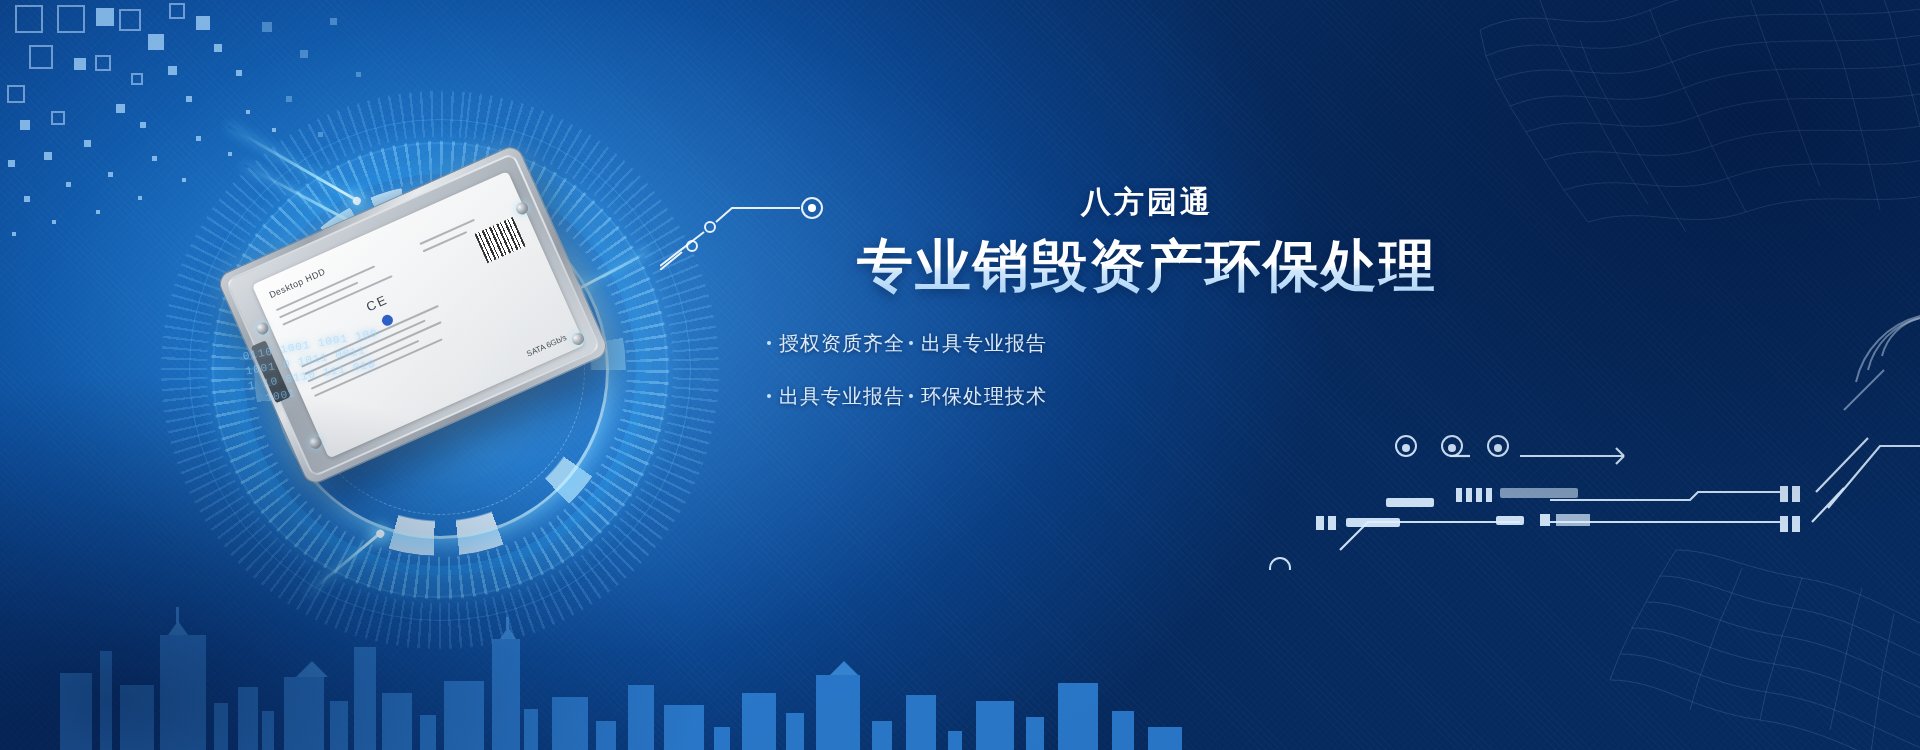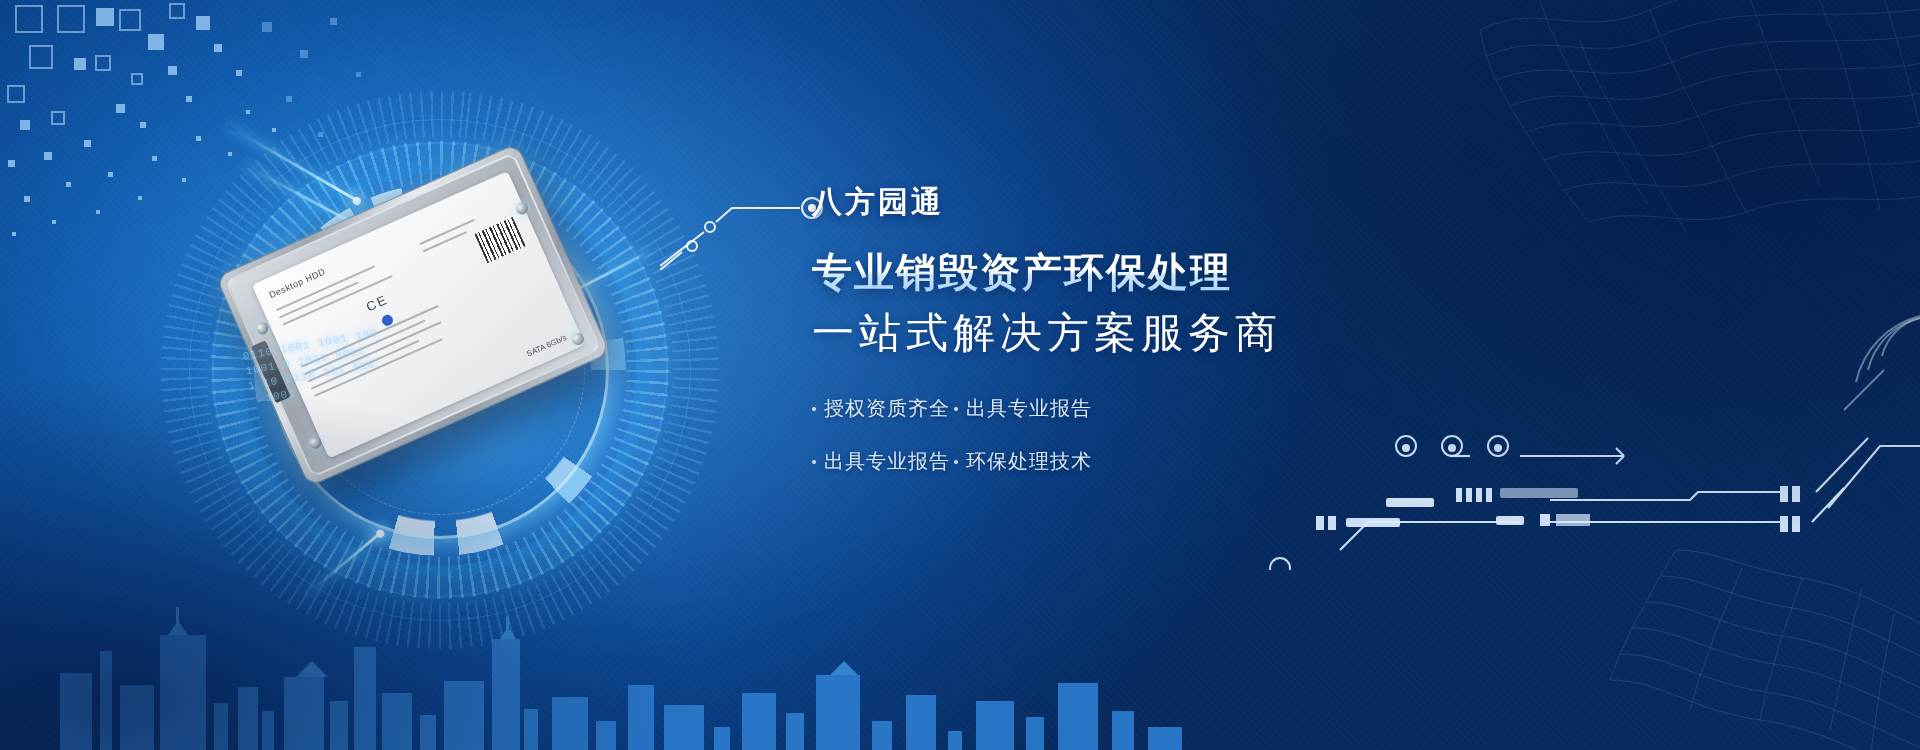--- a/index.html
+++ b/index.html
@@ -114,27 +114,27 @@
   
   .skyline{position:absolute;left:0;bottom:0;width:1200px;height:215px;pointer-events:none;}
 
   
   .circuit{position:absolute;right:0;top:250px;width:700px;height:320px;pointer-events:none;}
 
   
   .pointer{position:absolute;left:660px;top:180px;width:180px;height:90px;pointer-events:none;}
 
   
-  .copy{position:absolute;left:812px;top:182px;width:760px;}
+  .copy{position:absolute;left:767px;top:182px;width:760px;text-align:center;}
   .brand{
     font-size:30px;font-weight:bold;color:#ffffff;letter-spacing:3px;
     text-shadow:0 2px 10px rgba(0,30,80,.75);
   }
   .headline{
-    margin-top:28px;font-size:40px;font-weight:bold;letter-spacing:2px;line-height:1.05;
+    margin-top:14px;font-size:56px;font-weight:bold;letter-spacing:2px;line-height:1.05;
     color:#f2f9ff;
     background:linear-gradient(180deg,#ffffff 0%,#ffffff 48%,#cfe6fb 58%,#a9d2f6 100%);
     -webkit-background-clip:text;background-clip:text;-webkit-text-fill-color:transparent;
     filter:drop-shadow(0 3px 6px rgba(0,25,70,.55));
     white-space:nowrap;
   }
   .subhead{
     margin-top:12px;font-size:42px;color:#ffffff;letter-spacing:5px;font-weight:normal;
     text-shadow:0 2px 8px rgba(0,25,70,.5);white-space:nowrap;
   }
@@ -399,21 +399,20 @@
         <path d="M830,140 l14,-14 l14,14 z"></path>
       </g>
     </svg>
   </div>
 
   <div class="vignette"></div>
 
   <div class="copy">
     <div class="brand">八方园通</div>
     <div class="headline">专业销毁资产环保处理</div>
-    <div class="subhead">一站式解决方案服务商</div>
 
     <div class="features">
       <div class="feat">
         <span class="bul"></span>
         <span>授权资质齐全</span>
       </div>
       <div class="feat">
         <span class="bul"></span>
         <span>出具专业报告</span>
       </div>

